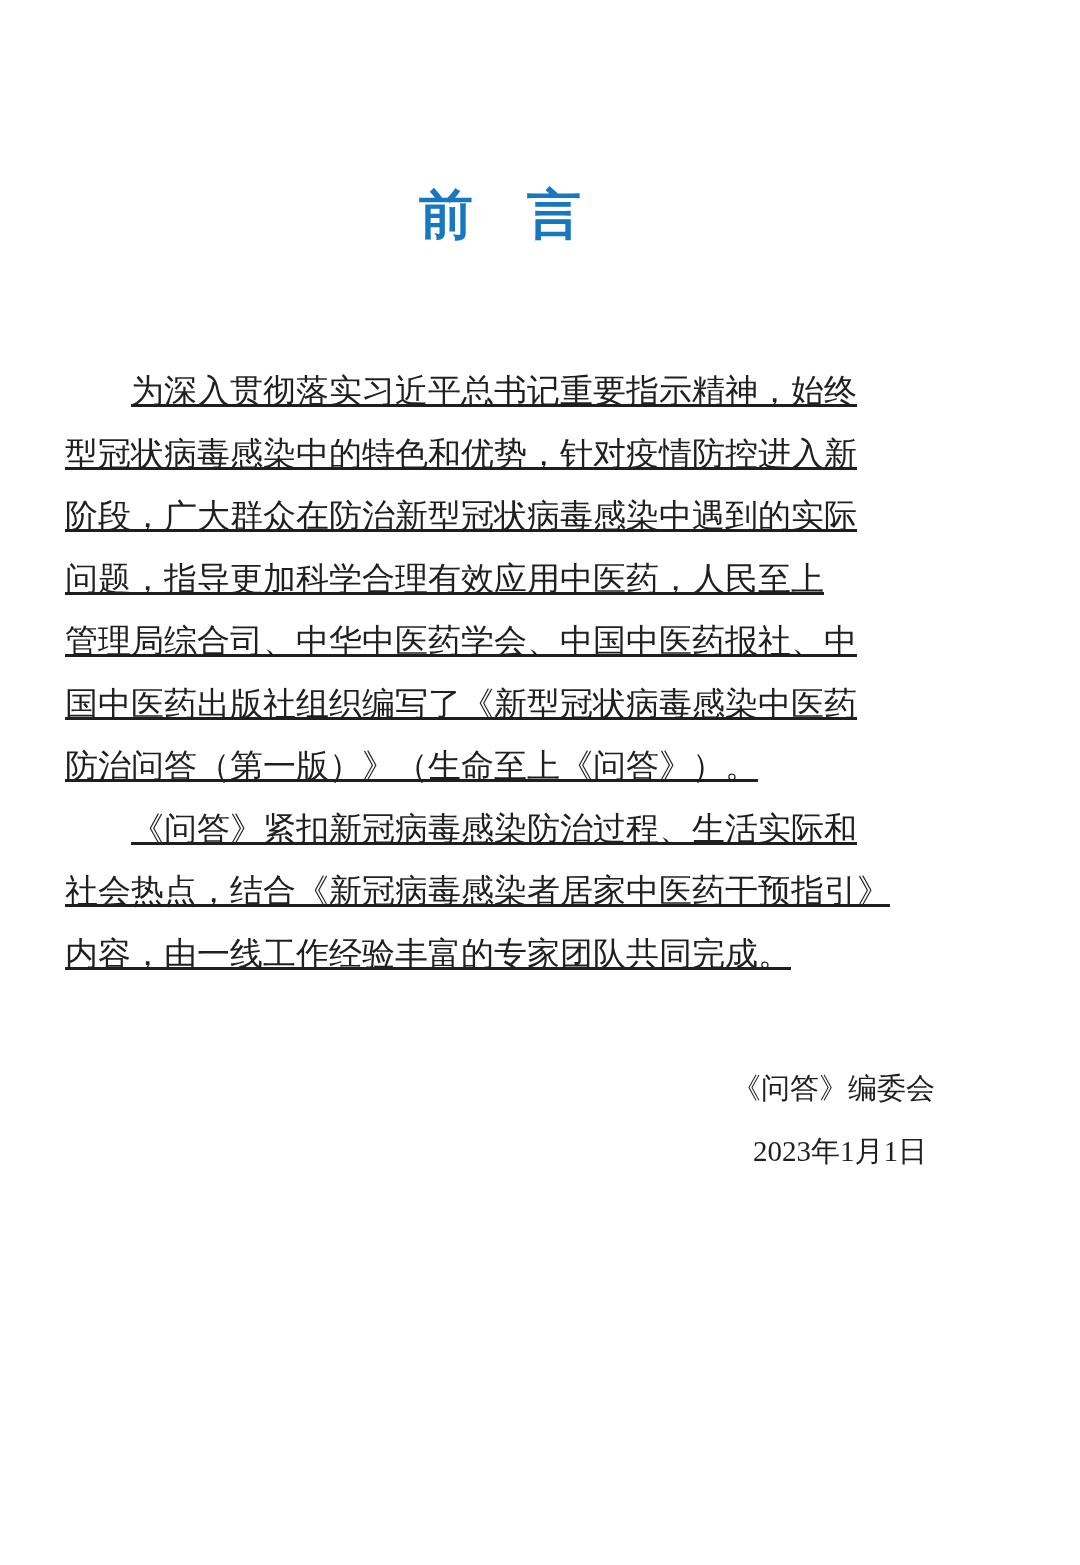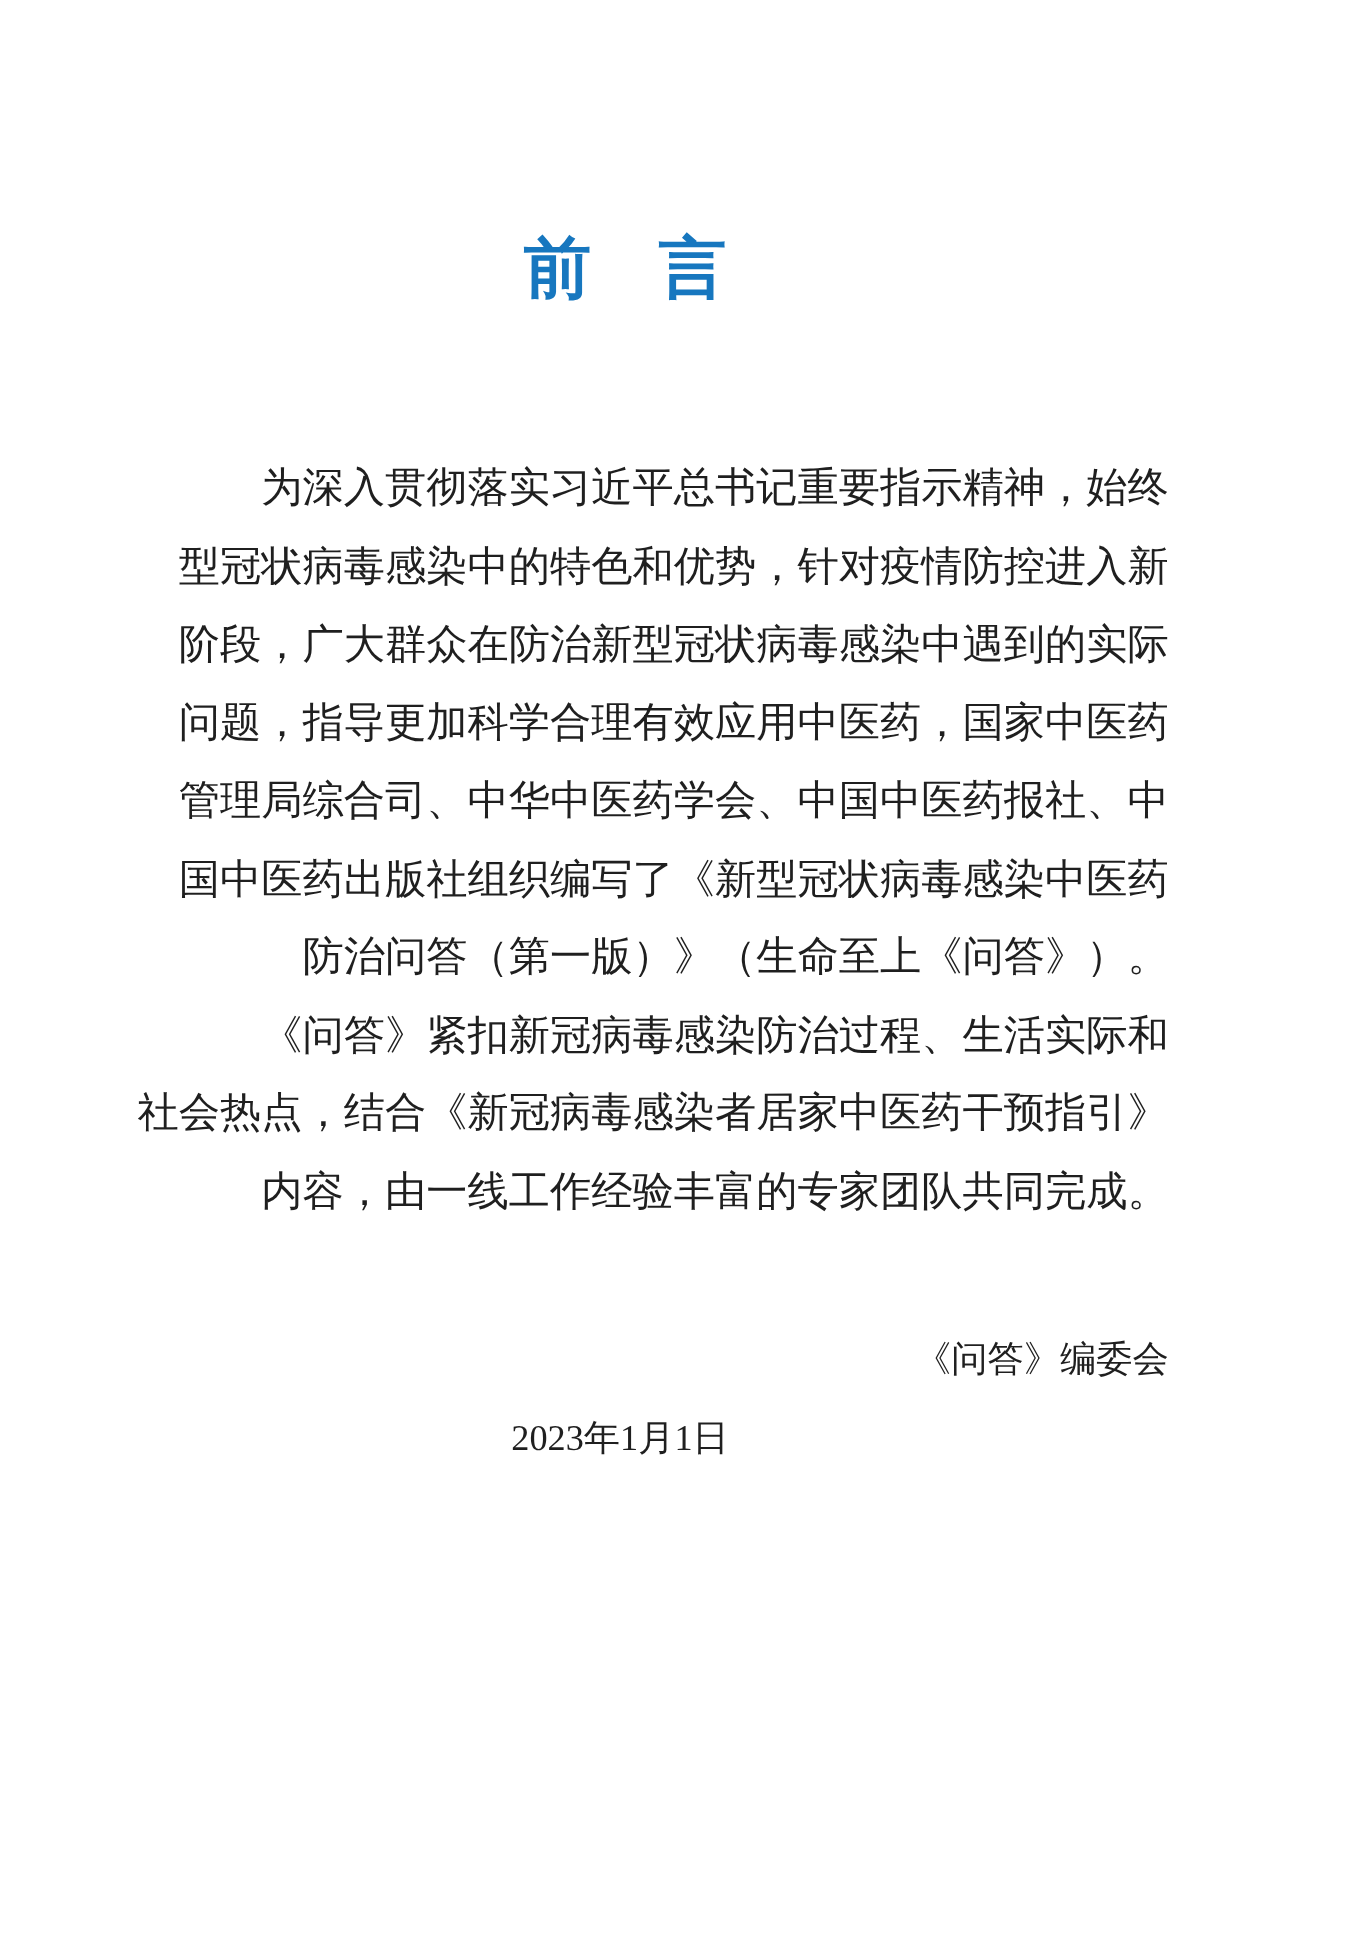--- a/index.html
+++ b/index.html
@@ -30,55 +30,55 @@
     color: #1f1f1f;
   }
   .paragraph {
     margin: 0;
   }
   .line {
     margin: 0;
     font-size: 33px;
     line-height: 62.5px;
     white-space: nowrap;
-    text-align: right;
+    text-align: left;
+    text-decoration: underline;
   }
   .line.indent {
     text-indent: 2em;
   }
   .signature {
     margin-top: 72px;
     color: #1f1f1f;
     text-align: right;
   }
   .sig-line {
     margin: 0;
     font-size: 29px;
     line-height: 62.5px;
     white-space: nowrap;
   }
   .sig-line.date {
     padding-right: 8px;
-    text-align: center;
   }
 </style>
 </head>
 <body>
 
 <div class="page">
 
   <h1 class="doc-title">前　言</h1>
 
   <div class="body-text">
 
     <div class="paragraph">
       <p class="line indent">为深入贯彻落实习近平总书记重要指示精神，始终</p>
       <p class="line">型冠状病毒感染中的特色和优势，针对疫情防控进入新</p>
       <p class="line">阶段，广大群众在防治新型冠状病毒感染中遇到的实际</p>
-      <p class="line">问题，指导更加科学合理有效应用中医药，国家中医药</p>
+      <p class="line">问题，指导更加科学合理有效应用中医药，人民至上</p>
       <p class="line">管理局综合司、中华中医药学会、中国中医药报社、中</p>
       <p class="line">国中医药出版社组织编写了《新型冠状病毒感染中医药</p>
       <p class="line">防治问答（第一版）》（生命至上《问答》）。</p>
     </div>
 
     <div class="paragraph">
       <p class="line indent">《问答》紧扣新冠病毒感染防治过程、生活实际和</p>
       <p class="line">社会热点，结合《新冠病毒感染者居家中医药干预指引》</p>
       <p class="line">内容，由一线工作经验丰富的专家团队共同完成。</p>
     </div>

